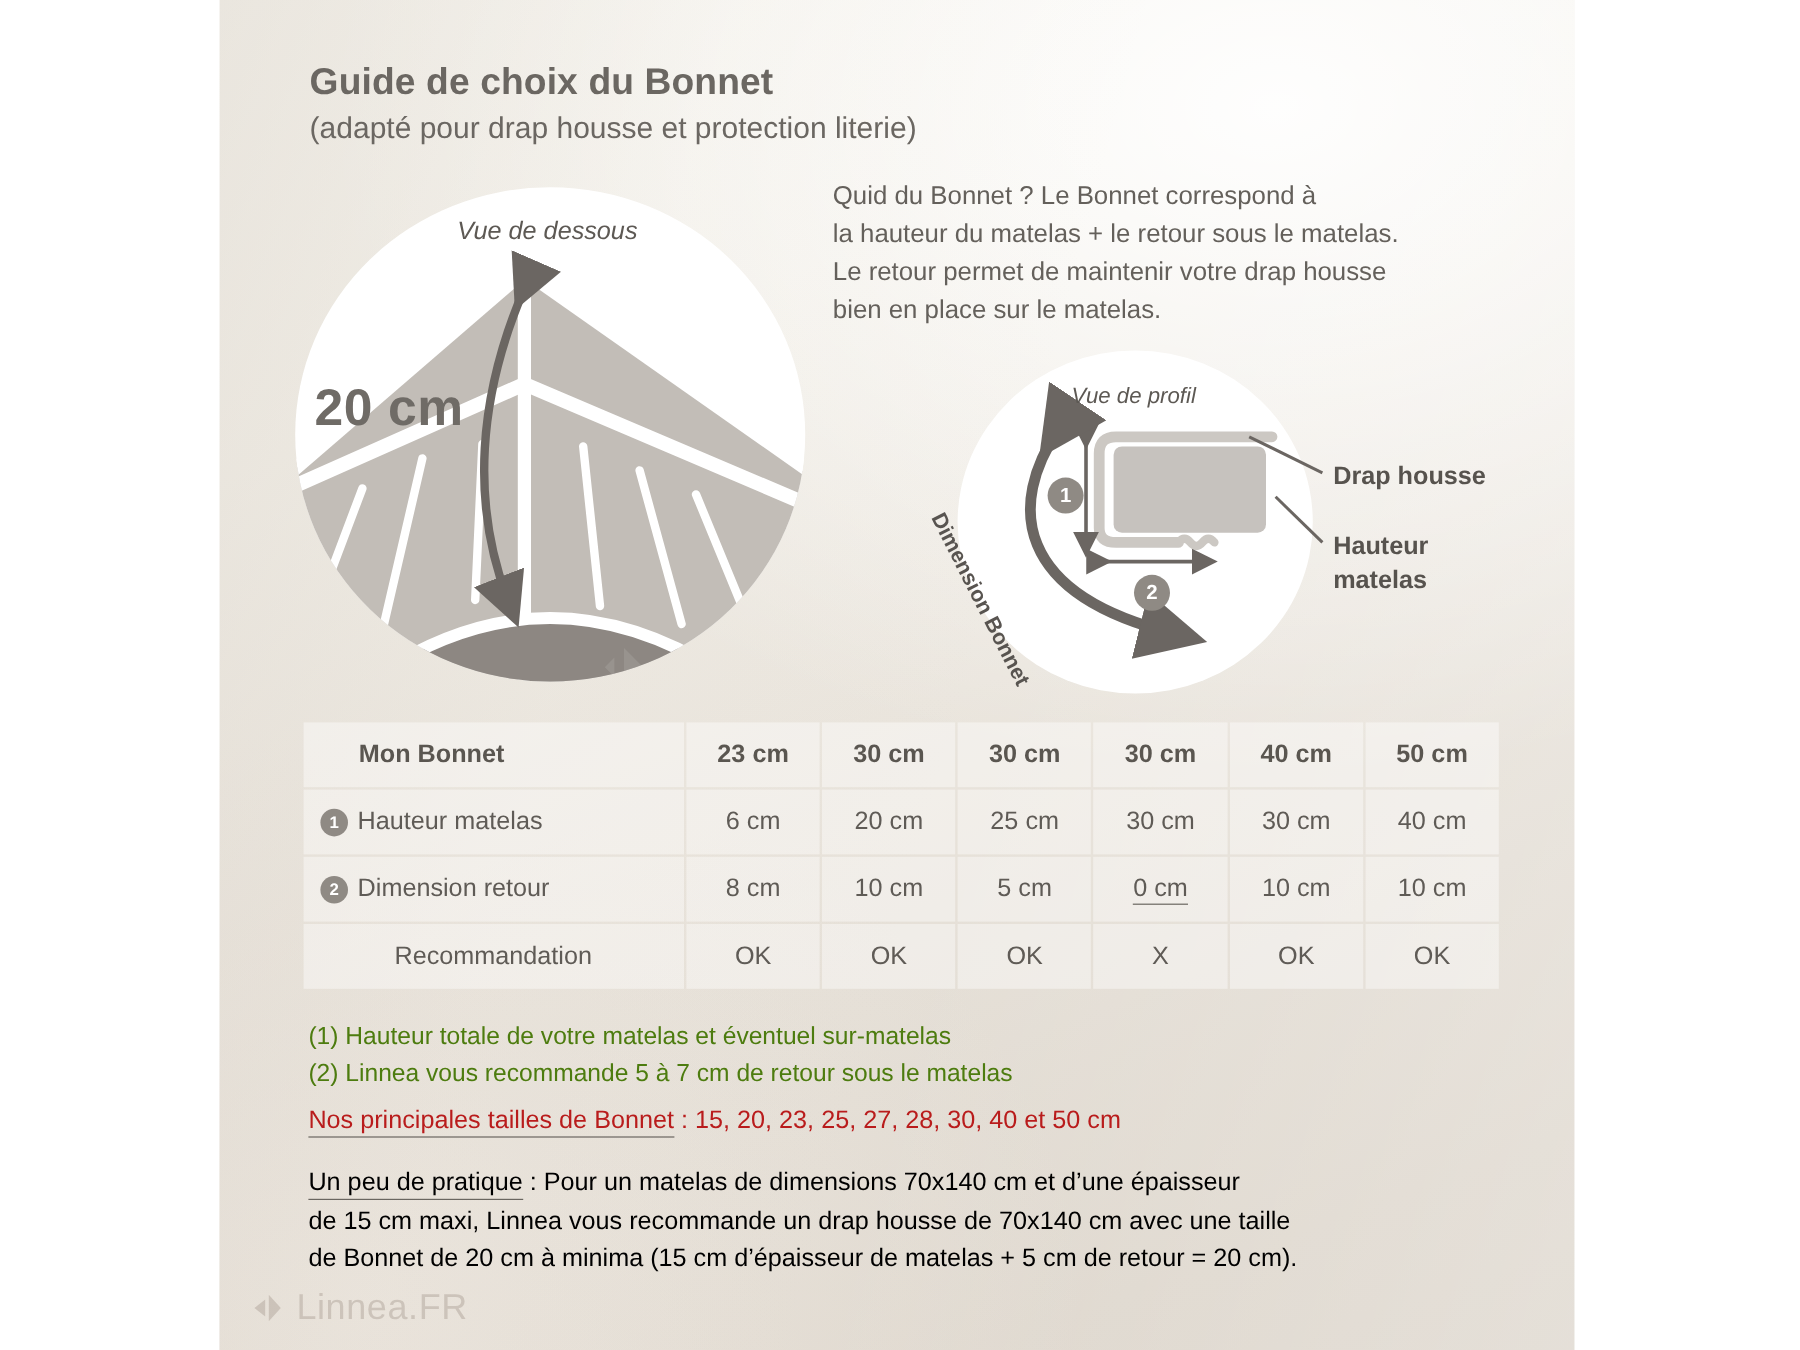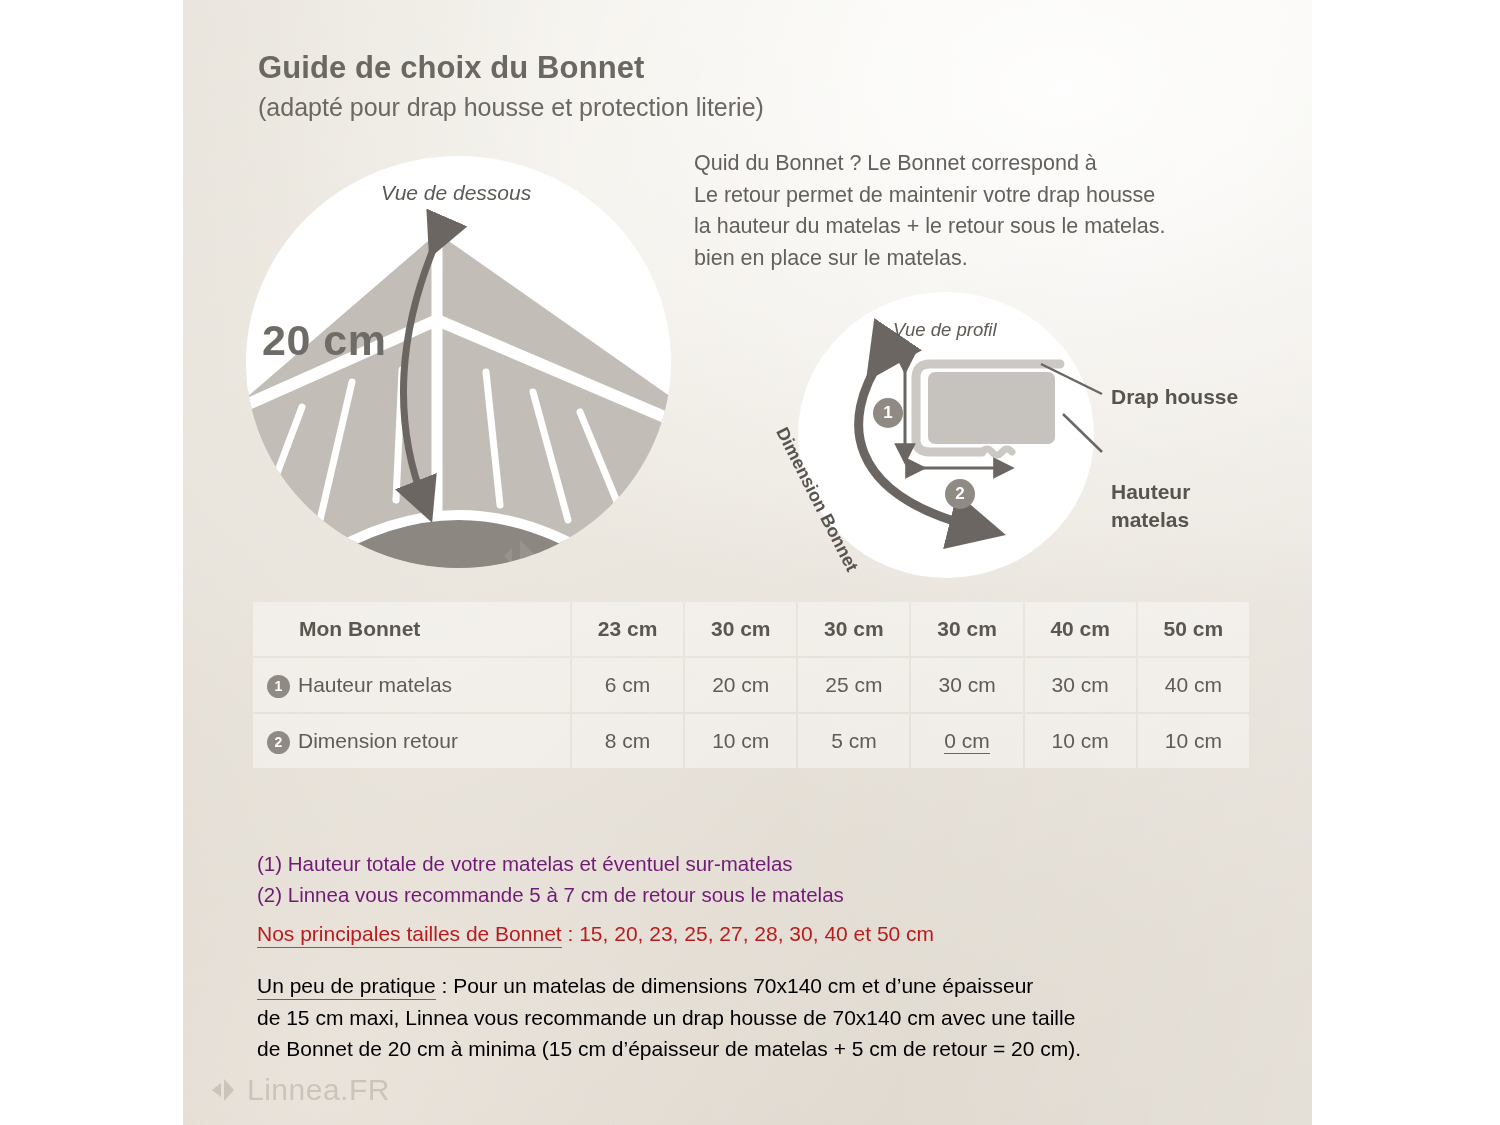--- a/index.html
+++ b/index.html
@@ -75,21 +75,21 @@
   #dim-bonnet span{
     position:absolute;font-size:18px;font-weight:bold;color:#585450;
     white-space:nowrap;transform-origin:0 0;
   }
 
   .callout{
     position:absolute;color:#57534e;font-weight:bold;font-size:21px;
     line-height:28px;white-space:nowrap;
   }
   #cal-drap{left:1111px;top:383px;}
-  #cal-haut{left:1111px;top:442px;margin-top:36px;}
+  #cal-haut{left:1111px;top:442px;}
 
   
   #table-wrap{position:absolute;left:251px;top:600px;width:1000px;}
   table#bonnet{
     border-collapse:separate;border-spacing:2px;width:1000px;
     table-layout:fixed;
   }
   table#bonnet td{
     height:52px;vertical-align:middle;text-align:center;
     color:#5f5b56;font-size:21px;
@@ -107,21 +107,21 @@
   .badge{
     display:inline-block;width:23px;height:23px;border-radius:50%;
     background:#8f8a84;color:#fff;font-size:14px;font-weight:bold;
     text-align:center;line-height:23px;margin-right:8px;
     vertical-align:1px;
   }
 
   
   #notes{
     position:absolute;left:257px;top:848px;width:960px;
-    color:#701a75;font-size:20.5px;line-height:31px;
+    color:#4d7c0f;font-size:20.5px;line-height:31px;
   }
   #sizes{
     position:absolute;left:257px;top:918px;width:980px;
     color:#b91c1c;font-size:21px;line-height:31px;
   }
   #sizes .u2{border-bottom:1.6px solid #6a6660;padding-bottom:2px;}
   #practice{
     position:absolute;left:257px;top:970px;width:990px;
     color:#000000;font-size:21px;line-height:31.5px;
   }
@@ -143,22 +143,22 @@
 
 <div id="stage">
 
   <div id="panel"></div>
 
   <div id="title">Guide de choix du Bonnet</div>
   <div id="subtitle">(adapté pour drap housse et protection literie)</div>
 
   <div id="intro">
     <div>Quid du Bonnet ? Le Bonnet correspond à</div>
+    <div>la hauteur du matelas + le retour sous le matelas.</div>
     <div>Le retour permet de maintenir votre drap housse</div>
-    <div>la hauteur du matelas + le retour sous le matelas.</div>
     <div>bien en place sur le matelas.</div>
   </div>
 
   <div class="circle" id="circle-left"></div>
 
   <svg class="layer" width="1500" height="1125" viewBox="0 0 1500 1125">
     <defs>
       <clipPath id="clipLeft">
         <ellipse cx="458.5" cy="362" rx="212.5" ry="206"></ellipse>
       </clipPath>
@@ -284,20 +284,29 @@
         <tr>
           <td class="lbl"><span class="badge">2</span><span>Dimension retour</span></td>
           <td>8 cm</td>
           <td>10 cm</td>
           <td>5 cm</td>
           <td><span class="u">0 cm</span></td>
           <td>10 cm</td>
           <td>10 cm</td>
         </tr>
 
+        <tr>
+          <td class="lbl" style="text-align:center;padding-left:0;">Recommandation</td>
+          <td>OK</td>
+          <td>OK</td>
+          <td>OK</td>
+          <td class="hl">X</td>
+          <td>OK</td>
+          <td>OK</td>
+        </tr>
       </tbody>
     </table>
   </div>
 
   <div id="notes">
     <div>(1) Hauteur totale de votre matelas et éventuel sur-matelas</div>
     <div>(2) Linnea vous recommande 5 à 7 cm de retour sous le matelas</div>
   </div>
 
   <div id="sizes">

